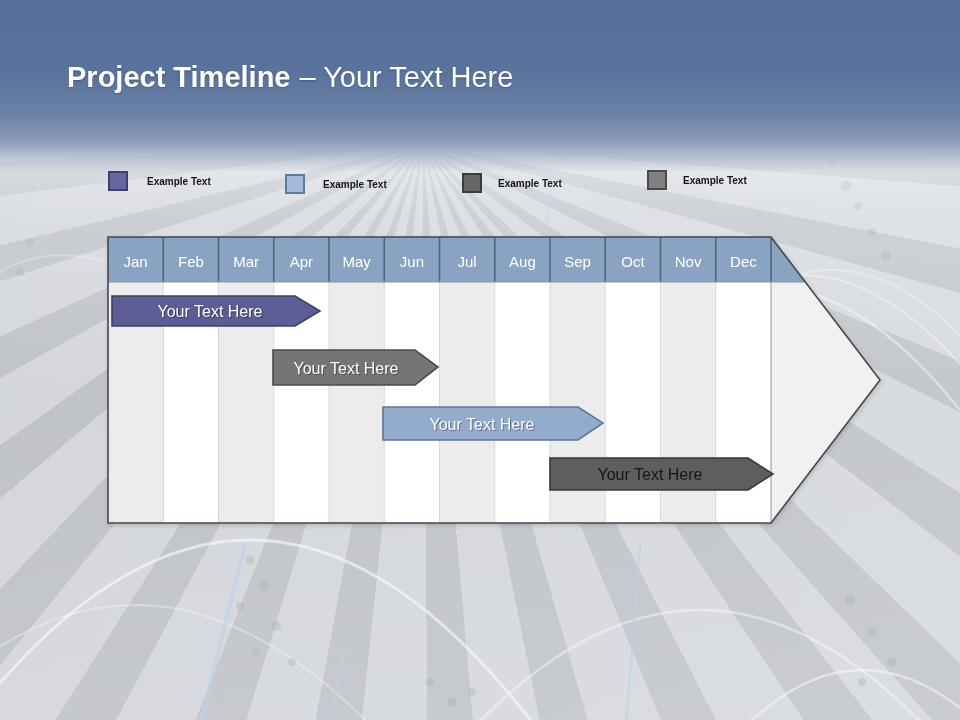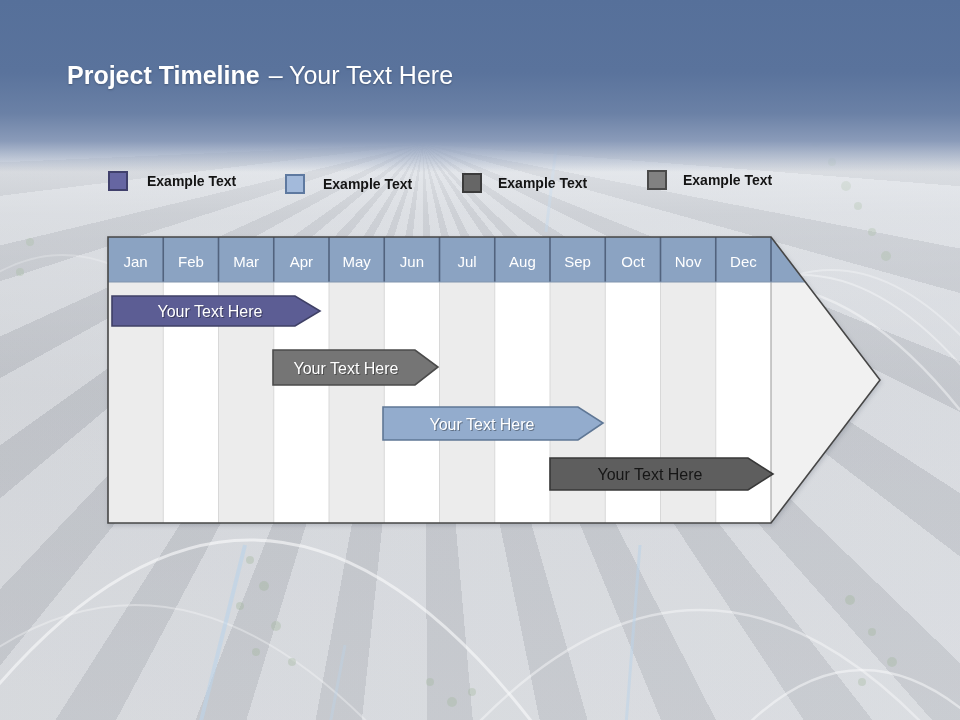--- a/index.html
+++ b/index.html
@@ -26,29 +26,29 @@
       rgba(238,240,243,.32) 100%);
   }
   .sky{
     position:absolute;left:0;top:0;width:960px;height:172px;
     background:linear-gradient(180deg,
       #56709a 0%, #5a739c 42%, #6b81a6 66%, #8a9bb9 82%,
       rgba(195,204,218,0) 100%);
   }
   
   .title{
-    position:absolute;left:67px;top:61px;color:#ffffff;font-size:25px;
+    position:absolute;left:67px;top:61px;color:#ffffff;font-size:29px;
     text-shadow:0 1px 2px rgba(25,35,55,.35);white-space:nowrap;
   }
   .title .t-bold{font-weight:bold;}
   .title .t-reg{font-weight:normal;margin-left:9px;}
   
   .legend-item{position:absolute;display:flex;align-items:center;height:22px;}
   .legend-swatch{width:20px;height:20px;border:2px solid #444;box-sizing:border-box;flex:0 0 auto;}
-  .legend-label{font-size:14px;font-weight:bold;color:#141414;white-space:nowrap;}
+  .legend-label{font-size:10px;font-weight:bold;color:#141414;white-space:nowrap;}
   
   .timeline-svg{position:absolute;left:107px;top:236px;overflow:visible;}
   .timeline-svg{filter:drop-shadow(1px 2px 2px rgba(40,50,70,.18));}
   .month-label{font-size:15px;fill:#ffffff;}
   .bar-label{font-size:16px;}
   .bar-label.light{filter:drop-shadow(1px 1px 0.5px rgba(0,0,0,.35));}
   text{font-family:"Liberation Sans",sans-serif;}
 </style>
 </head>
 <body>

